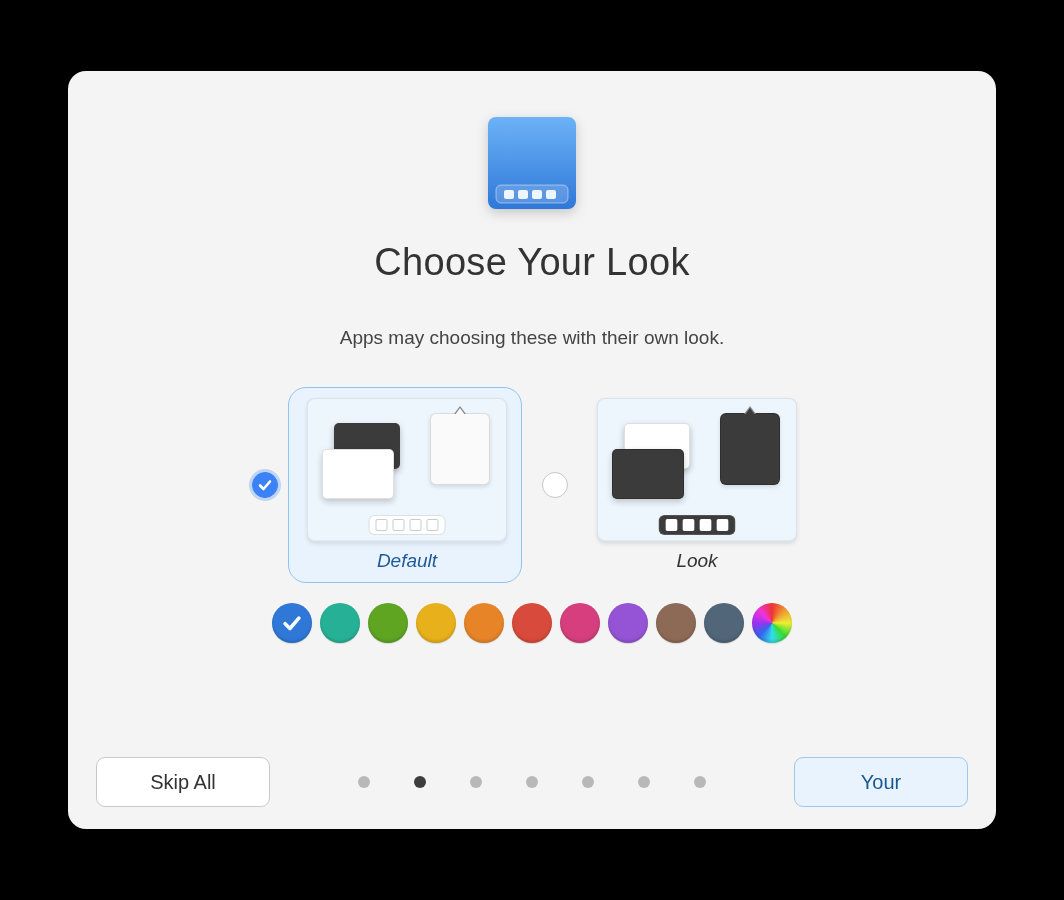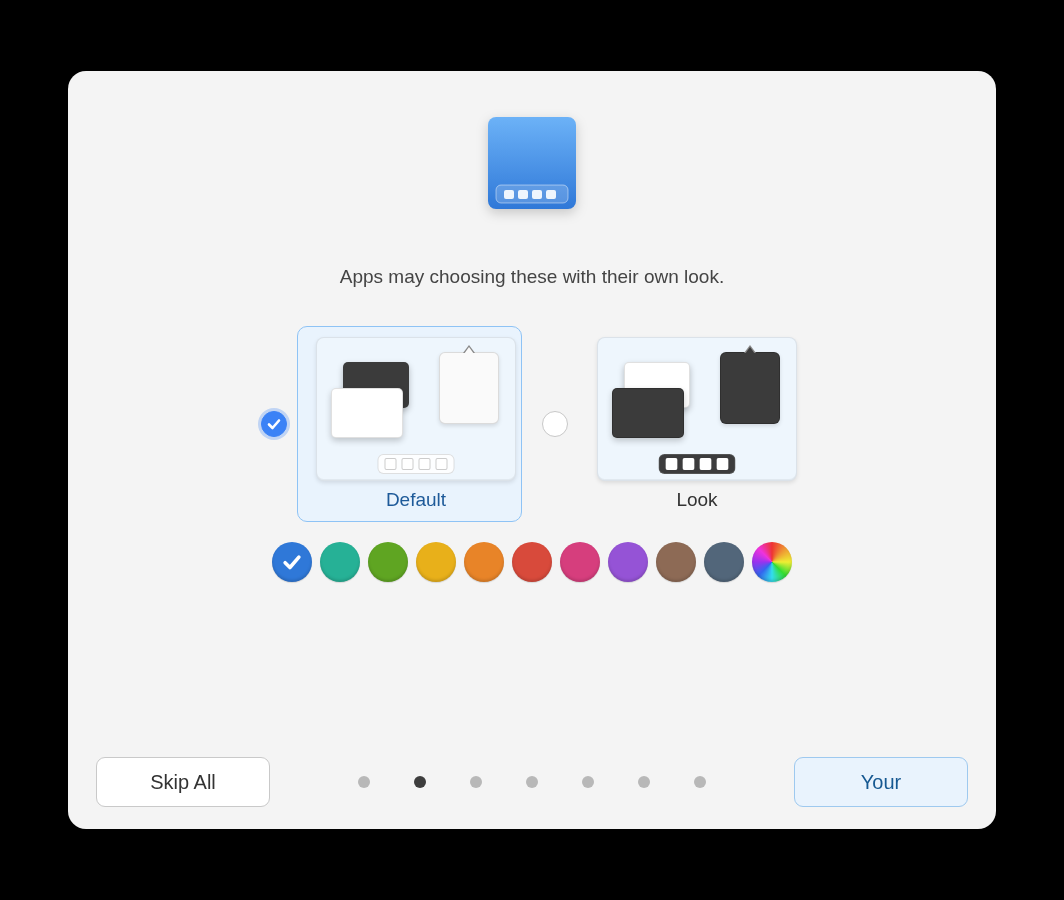--- a/index.html
+++ b/index.html
@@ -78,23 +78,24 @@
     }
     .radio.checked {
       background: #3b82f6;
       border-color: #3b82f6;
       box-shadow: 0 0 0 3px rgba(59,130,246,.28);
     }
     .radio.checked svg { display: block; }
     .radio svg { display: none; }
     .style-card {
       border: 1px solid transparent;
-      border-radius: 10px;
-      padding: 10px 5px 10px 18px;
+      border-radius: 18px;
+      padding: 10px 14px 10px 18px;
       text-align: center;
+      font-style: italic;
     }
     .style-card.selected {
       background: #e9f3fd;
       border-color: #8ec3f5;
     }
     .style-label {
       font-size: 19px;
       margin-top: 8px;
       color: #333;
     }
@@ -247,20 +248,21 @@
       </defs>
       <rect x="6" y="4" width="88" height="92" rx="8" fill="url(#g1)"></rect>
       <rect x="14" y="72" width="72" height="18" rx="5" fill="rgba(255,255,255,.18)" stroke="rgba(255,255,255,.45)"></rect>
       <rect x="22" y="77" width="10" height="9" rx="2" fill="rgba(255,255,255,.9)"></rect>
       <rect x="36" y="77" width="10" height="9" rx="2" fill="rgba(255,255,255,.9)"></rect>
       <rect x="50" y="77" width="10" height="9" rx="2" fill="rgba(255,255,255,.9)"></rect>
       <rect x="64" y="77" width="10" height="9" rx="2" fill="rgba(255,255,255,.9)"></rect>
     </svg>
   </div>
 
+  <h1 class="title">Choose Your Look</h1>
   <p class="subtitle">
     <br>
     <span>Apps may choosing these with their own look.</span>
   </p>
 
   <div class="style-row">
 
     <div class="style-option">
       <div class="radio checked">
         <svg width="16" height="16" viewBox="0 0 16 16">

